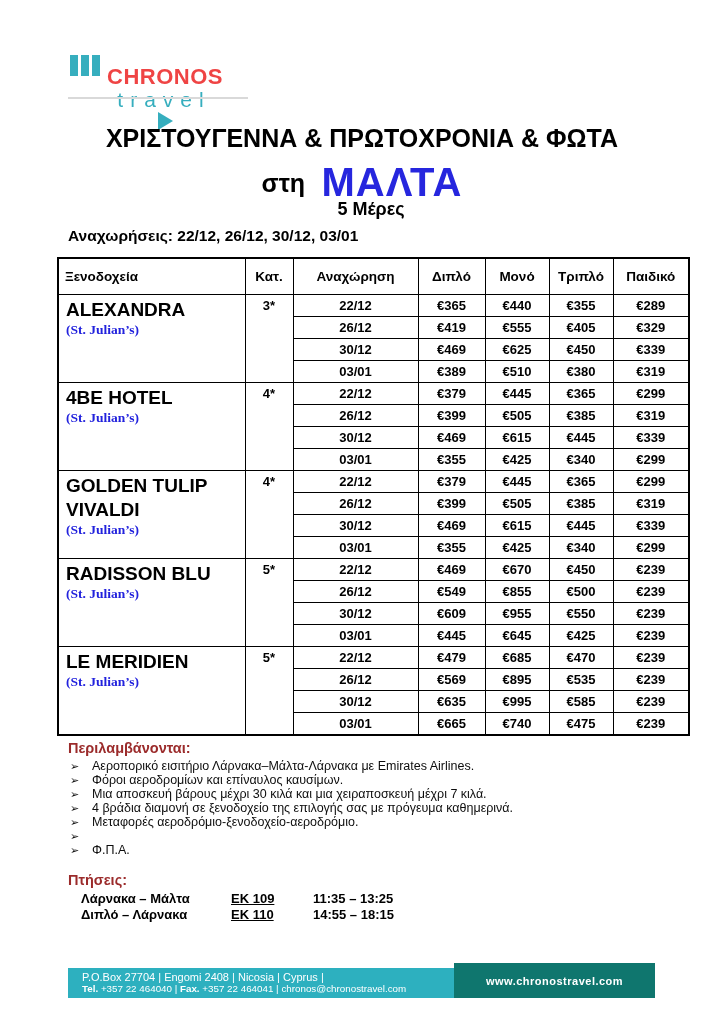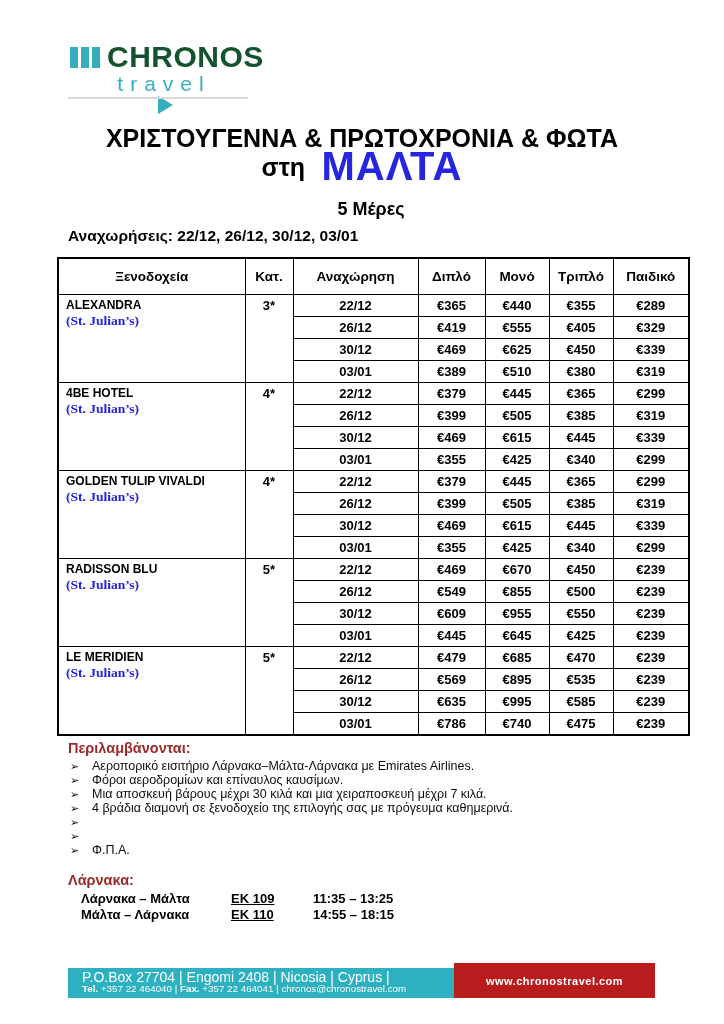--- a/index.html
+++ b/index.html
@@ -7,68 +7,68 @@
   .page {
     position: relative; width: 724px; height: 1024px; background: #ffffff;
     margin: 0 auto; overflow: hidden; color: #000;
   }
 
   
   .logo { position: absolute; left: 70px; top: 40px; width: 190px; }
   .logo-top { display: flex; align-items: center; gap: 7px; }
   .logo-bars { display: flex; gap: 3px; align-items: flex-end; }
   .logo-bars span { display: block; width: 8px; height: 21px; background: #36AEBE; }
-  .logo-brand { font-size: 30px; font-weight: bold; color: #14532d; letter-spacing: 0.5px; }
+  .logo-brand { font-size: 22px; font-weight: bold; color: #ef4444; letter-spacing: 0.5px; margin-top: 24px; }
   .logo-bottom { display: flex; align-items: center; justify-content: flex-end; margin-top: -2px; padding-right: 2px; flex-direction: column; }
   .logo-sub { font-size: 21px; color: #36AEBE; letter-spacing: 7px; }
   .logo-play { width: 0; height: 0; border-left: 15px solid #36AEBE; border-top: 9px solid transparent; border-bottom: 9px solid transparent; margin-left: 2px; }
   .logo-rule { position: absolute; left: 68px; top: 97px; width: 180px; height: 2px; background: #D9D9D9; }
 
   
   .title1 { position: absolute; left: 0; top: 124px; width: 100%; text-align: center; font-size: 25px; font-weight: bold; color: #000; }
-  .title2 { position: absolute; left: 0; top: 144px; width: 100%; text-align: center; }
+  .title2 { position: absolute; left: 0; top: 160px; width: 100%; text-align: center; }
   .title2 .prefix { font-size: 25px; font-weight: bold; color: #000; vertical-align: 4px; }
   .title2 .dest { font-size: 40px; font-weight: bold; color: #2626DE; margin-left: 12px; letter-spacing: 1px; }
   .title3 { position: absolute; left: 0; top: 199px; width: 100%; text-align: center; font-size: 18px; font-weight: bold; margin-left: 9px; }
   .departures { position: absolute; left: 68px; top: 227px; font-size: 15.5px; font-weight: bold; }
 
   
   .rates { position: absolute; left: 57px; top: 257px; border-collapse: collapse; table-layout: fixed; width: 631px; }
   .rates th, .rates td { border: 1.6px solid #000; font-weight: bold; overflow: hidden; }
   .rates { border: 2.4px solid #000; }
   .rates th { height: 26px; font-size: 13.5px; padding: 2px 6px; }
   .rates th.c { text-align: center; padding: 10px 2px; }
-  .rates th.l { text-align: center; }
+  .rates th.l { text-align: left; }
   .rates td { height: 22px; font-size: 13px; text-align: center; padding: 1px 2px; }
   .rates td.hotel { text-align: left; vertical-align: top; padding: 3px 7px; line-height: 1.25; }
-  .rates td.hotel .hname { font-size: 12px; color: #000; }
+  .rates td.hotel .hname { font-size: 19px; color: #000; }
   .rates td.hotel .hloc  { font-size: 13.5px; color: #2222DD; font-family: Liberation Serif, serif; }
   .rates td.cat { vertical-align: top; padding-top: 3px; font-size: 13px; }
   col.c-hotel { width: 187px; } col.c-cat { width: 48px; } col.c-dep { width: 125px; }
   col.c-dbl { width: 67px; } col.c-sgl { width: 64px; } col.c-trp { width: 64px; } col.c-chd { width: 76px; }
 
   
   .included { position: absolute; left: 68px; top: 739px; width: 600px; }
   .sec-head { display: inline-block; font-size: 14.5px; font-weight: bold; color: #9B2B2B; margin-bottom: 3px; }
   .inc-item { display: flex; align-items: flex-start; font-size: 12.5px; color: #0d0d0d; line-height: 14px; margin-bottom: 0; }
   .inc-item .arrow { width: 24px; flex: 0 0 24px; font-size: 11px; line-height: 14px; padding-left: 2px; }
 
   
   .flights { position: absolute; left: 68px; top: 871px; width: 420px; }
   .flight-row { display: flex; font-size: 13px; font-weight: bold; line-height: 16px; }
   .flight-row .route { width: 150px; margin-left: 13px; }
   .flight-row .code { width: 82px; text-decoration: underline; }
   .flight-row .time { flex: 1; }
 
   
   .footer-teal { position: absolute; left: 68px; top: 968px; width: 386px; height: 30px; background: #2DB0BF; color: #fff; padding: 3px 0 0 14px; }
-  .footer-teal .f1 { font-size: 14px; line-height: 12px; }
+  .footer-teal .f1 { font-size: 11px; line-height: 12px; }
   .footer-teal .f2 { font-size: 9.8px; line-height: 12px; }
   .footer-teal b { font-weight: bold; }
-  .footer-dark { position: absolute; left: 454px; top: 963px; width: 201px; height: 35px; background: #b91c1c; color: #fff; display: flex; align-items: center; justify-content: center; font-size: 11px; font-weight: bold; letter-spacing: 0.5px; }
+  .footer-dark { position: absolute; left: 454px; top: 963px; width: 201px; height: 35px; background: #0f766e; color: #fff; display: flex; align-items: center; justify-content: center; font-size: 11px; font-weight: bold; letter-spacing: 0.5px; }
 </style>
 </head>
 <body>
 
 <div class="page">
 
   <div class="logo">
     <div class="logo-top">
       <span class="logo-bars">
           <span></span>
@@ -267,21 +267,21 @@
         </tr>
         <tr>
           <td>30/12</td>
           <td>€635</td>
           <td>€995</td>
           <td>€585</td>
           <td>€239</td>
         </tr>
         <tr>
           <td>03/01</td>
-          <td>€786</td>
+          <td>€665</td>
           <td>€740</td>
           <td>€475</td>
           <td>€239</td>
         </tr>
       </tbody>
   </table>
 
   <div class="included">
     <span class="sec-head">Περιλαμβάνονται:</span>
     <div id="included-list">
@@ -296,41 +296,42 @@
         <div class="inc-item">
           <span class="arrow">➢</span>
           <span>Μια αποσκευή βάρους μέχρι 30 κιλά και μια χειραποσκευή μέχρι 7 κιλά.</span>
         </div>
         <div class="inc-item">
           <span class="arrow">➢</span>
           <span>4 βράδια διαμονή σε ξενοδοχείο της επιλογής σας με πρόγευμα καθημερινά.</span>
         </div>
         <div class="inc-item">
           <span class="arrow">➢</span>
+          <span>Μεταφορές αεροδρόμιο-ξενοδοχείο-αεροδρόμιο.</span>
         </div>
         <div class="inc-item">
           <span class="arrow">➢</span>
         </div>
         <div class="inc-item">
           <span class="arrow">➢</span>
           <span>Φ.Π.Α.</span>
         </div>
       </div>
   </div>
 
   <div class="flights">
-    <span class="sec-head">Λάρνακα:</span>
+    <span class="sec-head">Πτήσεις:</span>
     <div id="flights-list">
         <div class="flight-row">
           <span class="route">Λάρνακα – Μάλτα</span>
           <span class="code">EK 109</span>
           <span class="time">11:35 – 13:25</span>
         </div>
         <div class="flight-row">
-          <span class="route">Μάλτα – Λάρνακα</span>
+          <span class="route">Διπλό – Λάρνακα</span>
           <span class="code">EK 110</span>
           <span class="time">14:55 – 18:15</span>
         </div>
       </div>
   </div>
 
   <div class="footer-teal">
     <div class="f1">P.O.Box 27704 | Engomi 2408 | Nicosia | Cyprus |</div>
     <div class="f2">
       <b>Tel.</b><span> +357 22 464040 | </span><b>Fax.</b><span> +357 22 464041 | </span><span>chronos@chronostravel.com</span>

